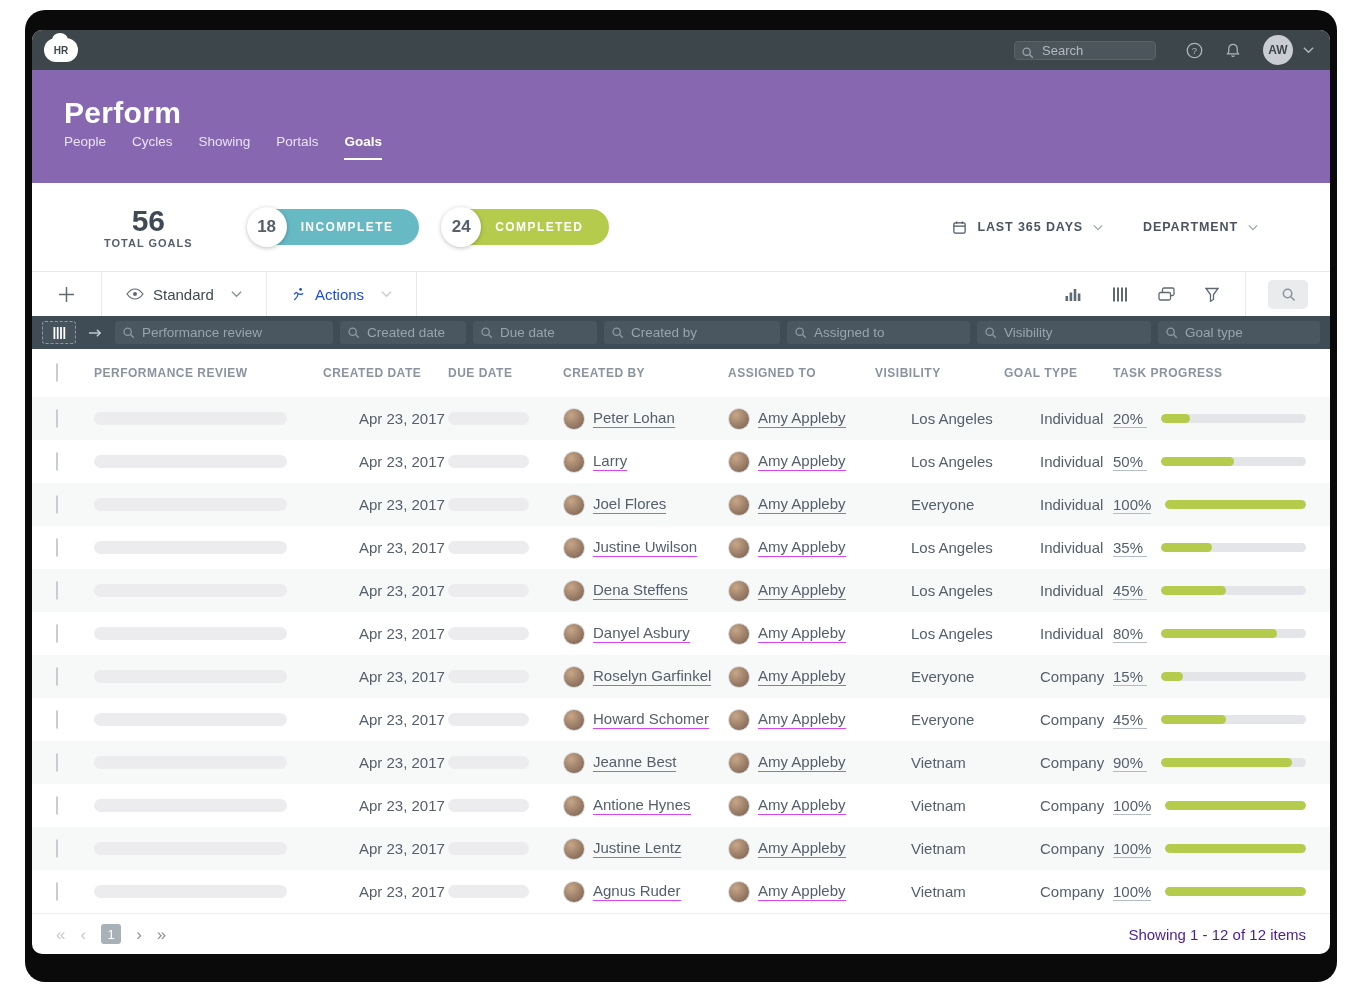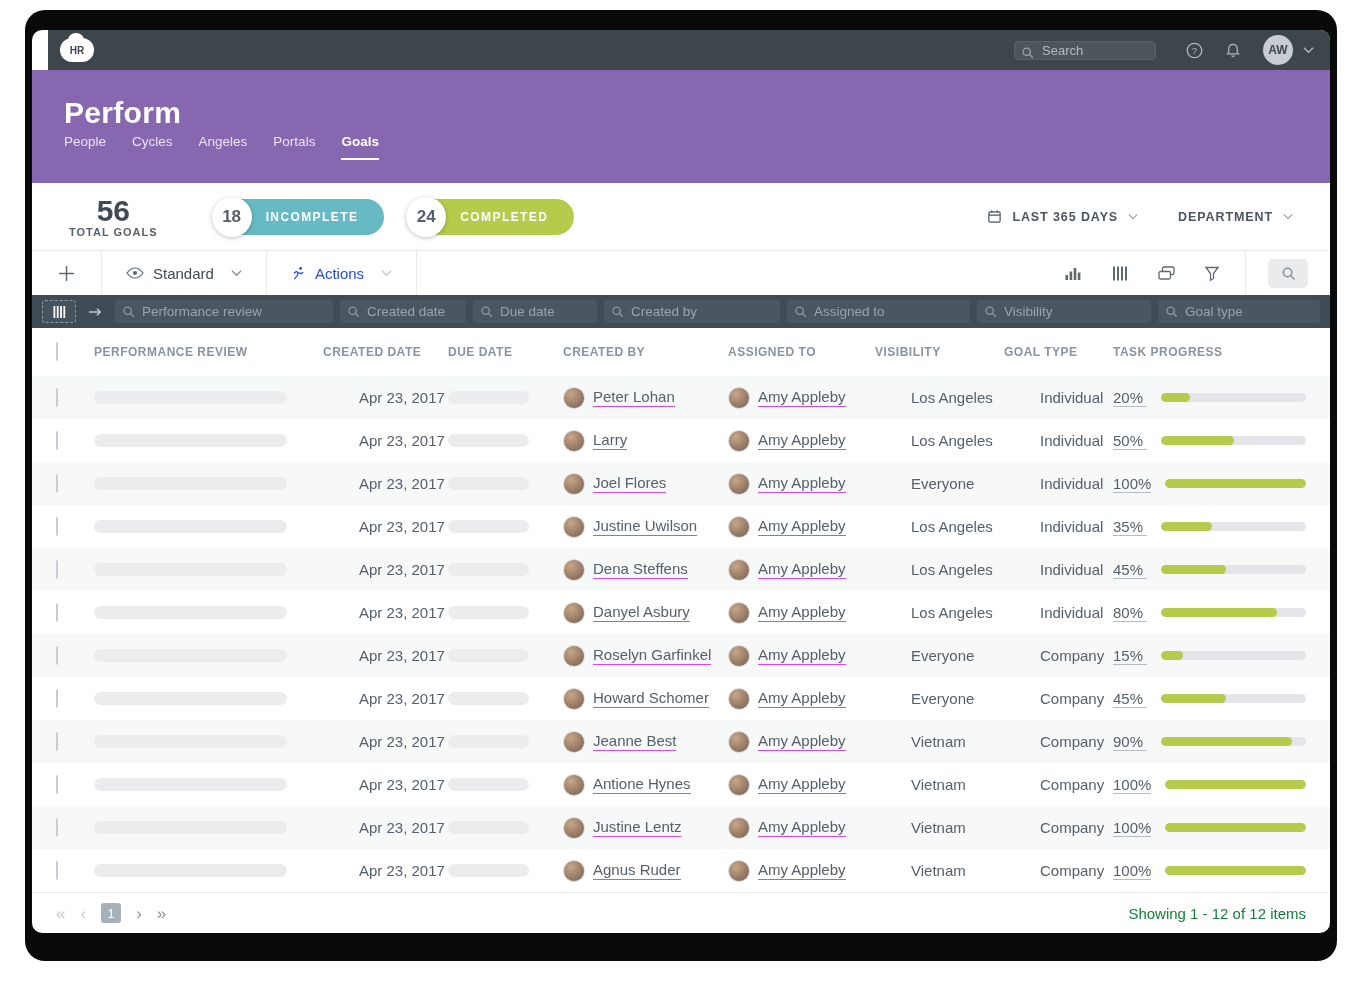--- a/index.html
+++ b/index.html
@@ -23,21 +23,20 @@
     width: 1298px;
   }
 
   
   .topbar {
     height: 40px;
     background: #3d464b;
     display: flex;
     align-items: center;
     padding: 0 16px 0 12px;
-    margin-left: 16px;
   }
   .hr-logo {
     position: relative;
     width: 34px; height: 24px;
     background: #fff;
     border-radius: 12px;
     display: flex; align-items: center; justify-content: center;
     font-size: 10px; font-weight: 700; color: #3d464b;
   }
   .hr-logo::before {
@@ -106,24 +105,24 @@
     color: #e9e2f3;
     font-size: 13.5px;
     padding-bottom: 9px;
     border-bottom: 2px solid transparent;
     cursor: pointer;
   }
   .tab.active { color: #fff; font-weight: 700; border-bottom-color: #fff; }
 
   
   .stats {
-    height: 68px;
+    height: 89px;
     display: flex;
     align-items: center;
-    padding: 0 37px;
+    padding: 0 72px;
     border-bottom: 1px solid #e7e9ec;
   }
   .total-goals { text-align: center; margin-right: 56px; }
   .total-goals .num { font-size: 30px; font-weight: 700; color: #3f4a54; line-height: 1.05; }
   .total-goals .lbl { font-size: 11px; font-weight: 600; letter-spacing: 1px; color: #55606b; }
   .badge {
     position: relative;
     height: 36px;
     border-radius: 18px;
     display: flex; align-items: center;
@@ -295,21 +294,21 @@
   .pg-current {
     width: 20px; height: 20px;
     background: #a9b1b8;
     border-radius: 3px;
     color: #fff;
     font-size: 13px;
     display: flex; align-items: center; justify-content: center;
     border: none;
     cursor: pointer;
   }
-  .showing { font-size: 15px; color: #15803d; }
+  .showing { font-size: 15px; color: #4c1d95; }
 </style>
 </head>
 <body>
 
 <div class="frame">
   <div class="app">
 
     <header class="topbar">
       <div class="hr-logo">
         <span>HR</span>
@@ -342,21 +341,21 @@
             <path d="M1 1.5l5 5 5-5" stroke="currentColor" fill="none" stroke-width="1.6"></path>
           </svg>
       </span>
     </header>
 
     <section class="hero">
       <h1 class="hero-title">Perform</h1>
       <nav class="hero-tabs">
         <a class="tab">People</a>
           <a class="tab">Cycles</a>
-          <a class="tab">Angeles</a>
+          <a class="tab">Showing</a>
           <a class="tab">Portals</a>
           <a class="tab active">Goals</a>
       </nav>
     </section>
 
     <section class="stats">
       <div class="total-goals">
         <div class="num">56</div>
         <div class="lbl">TOTAL GOALS</div>
       </div>

